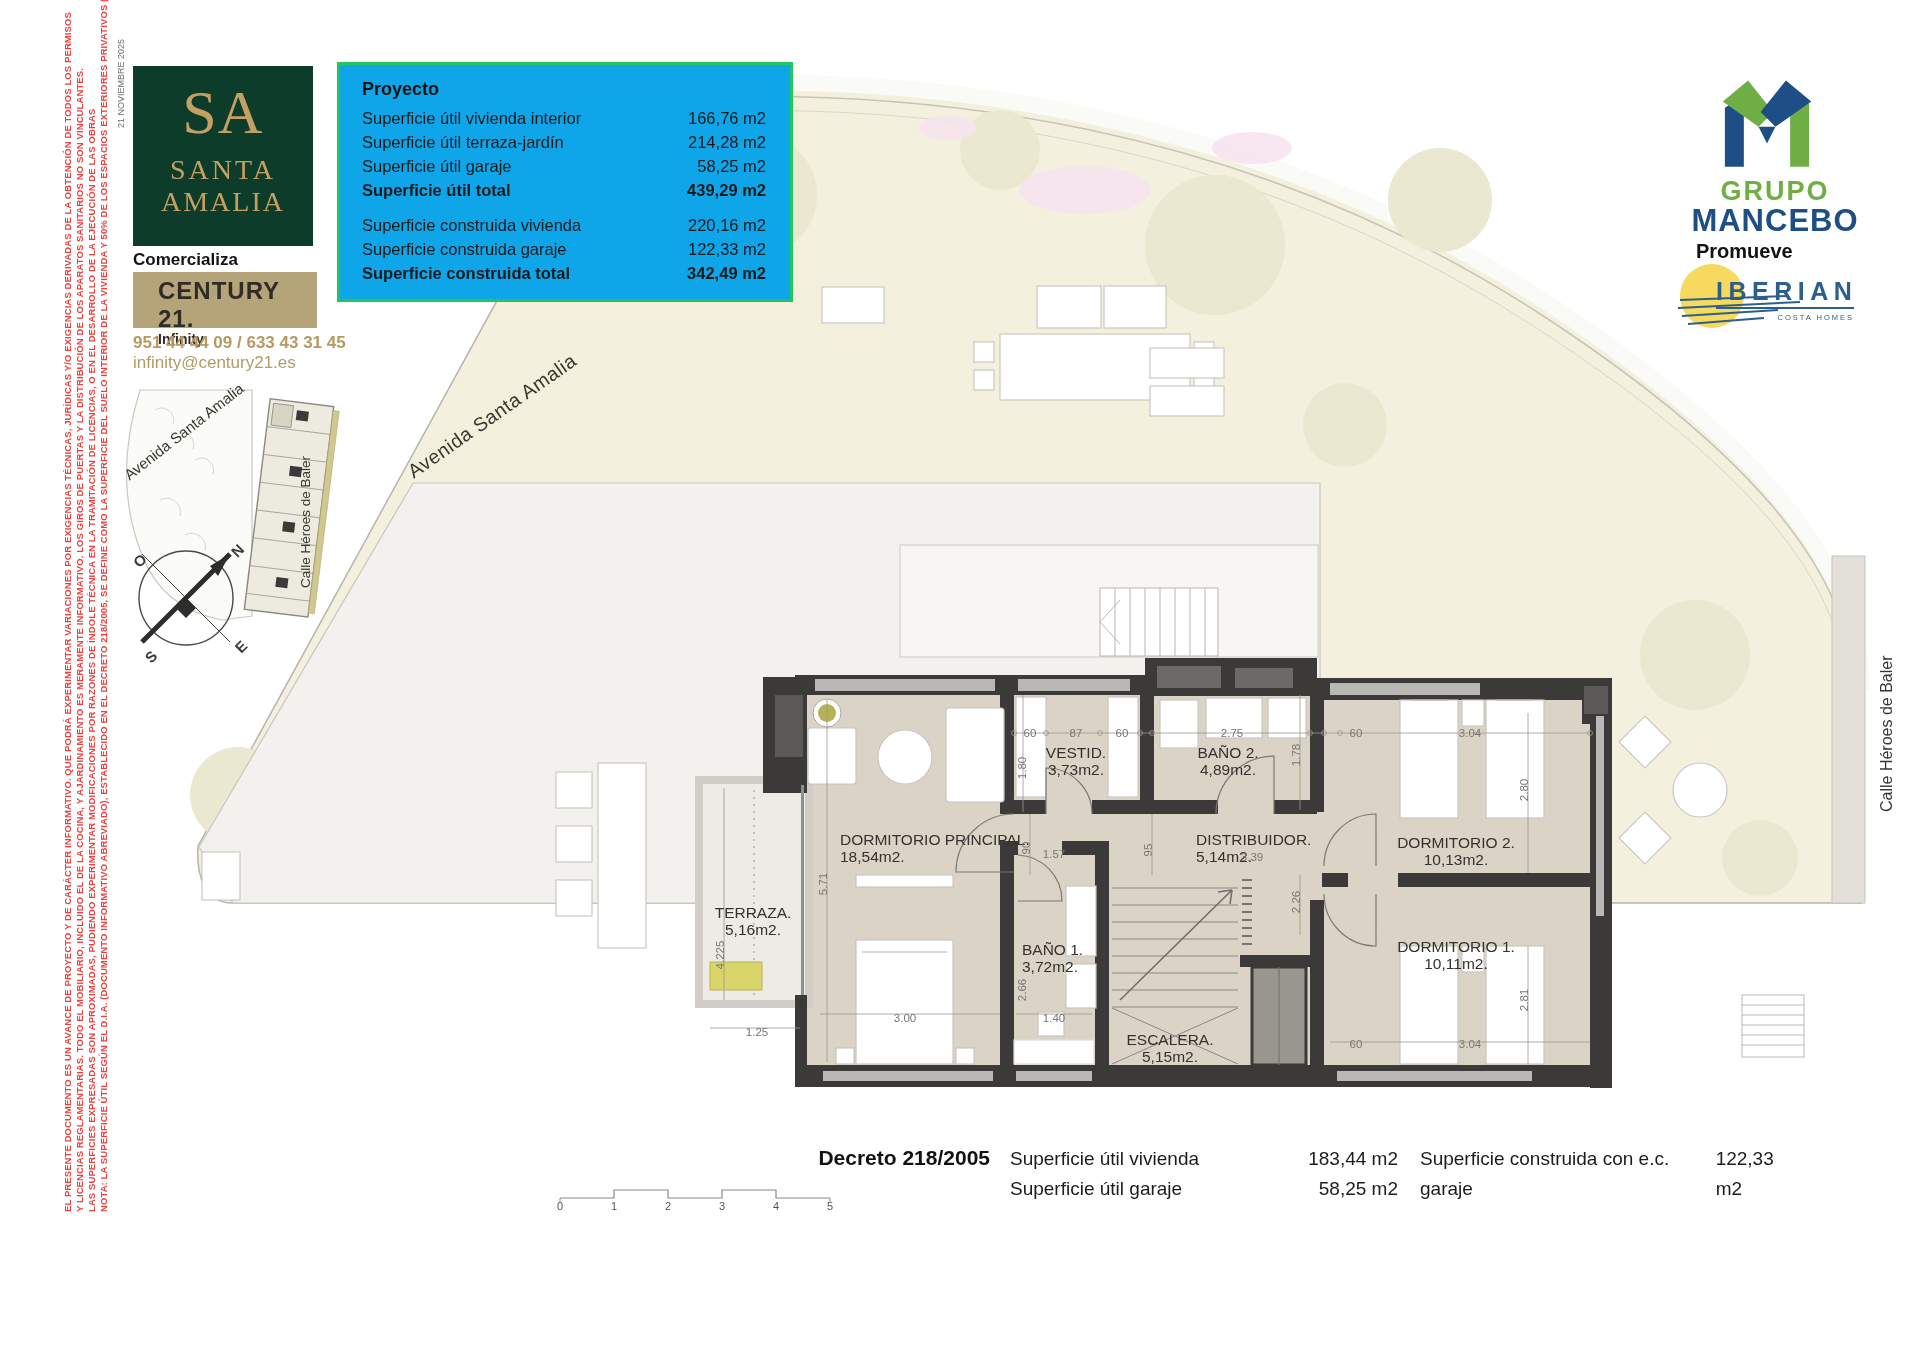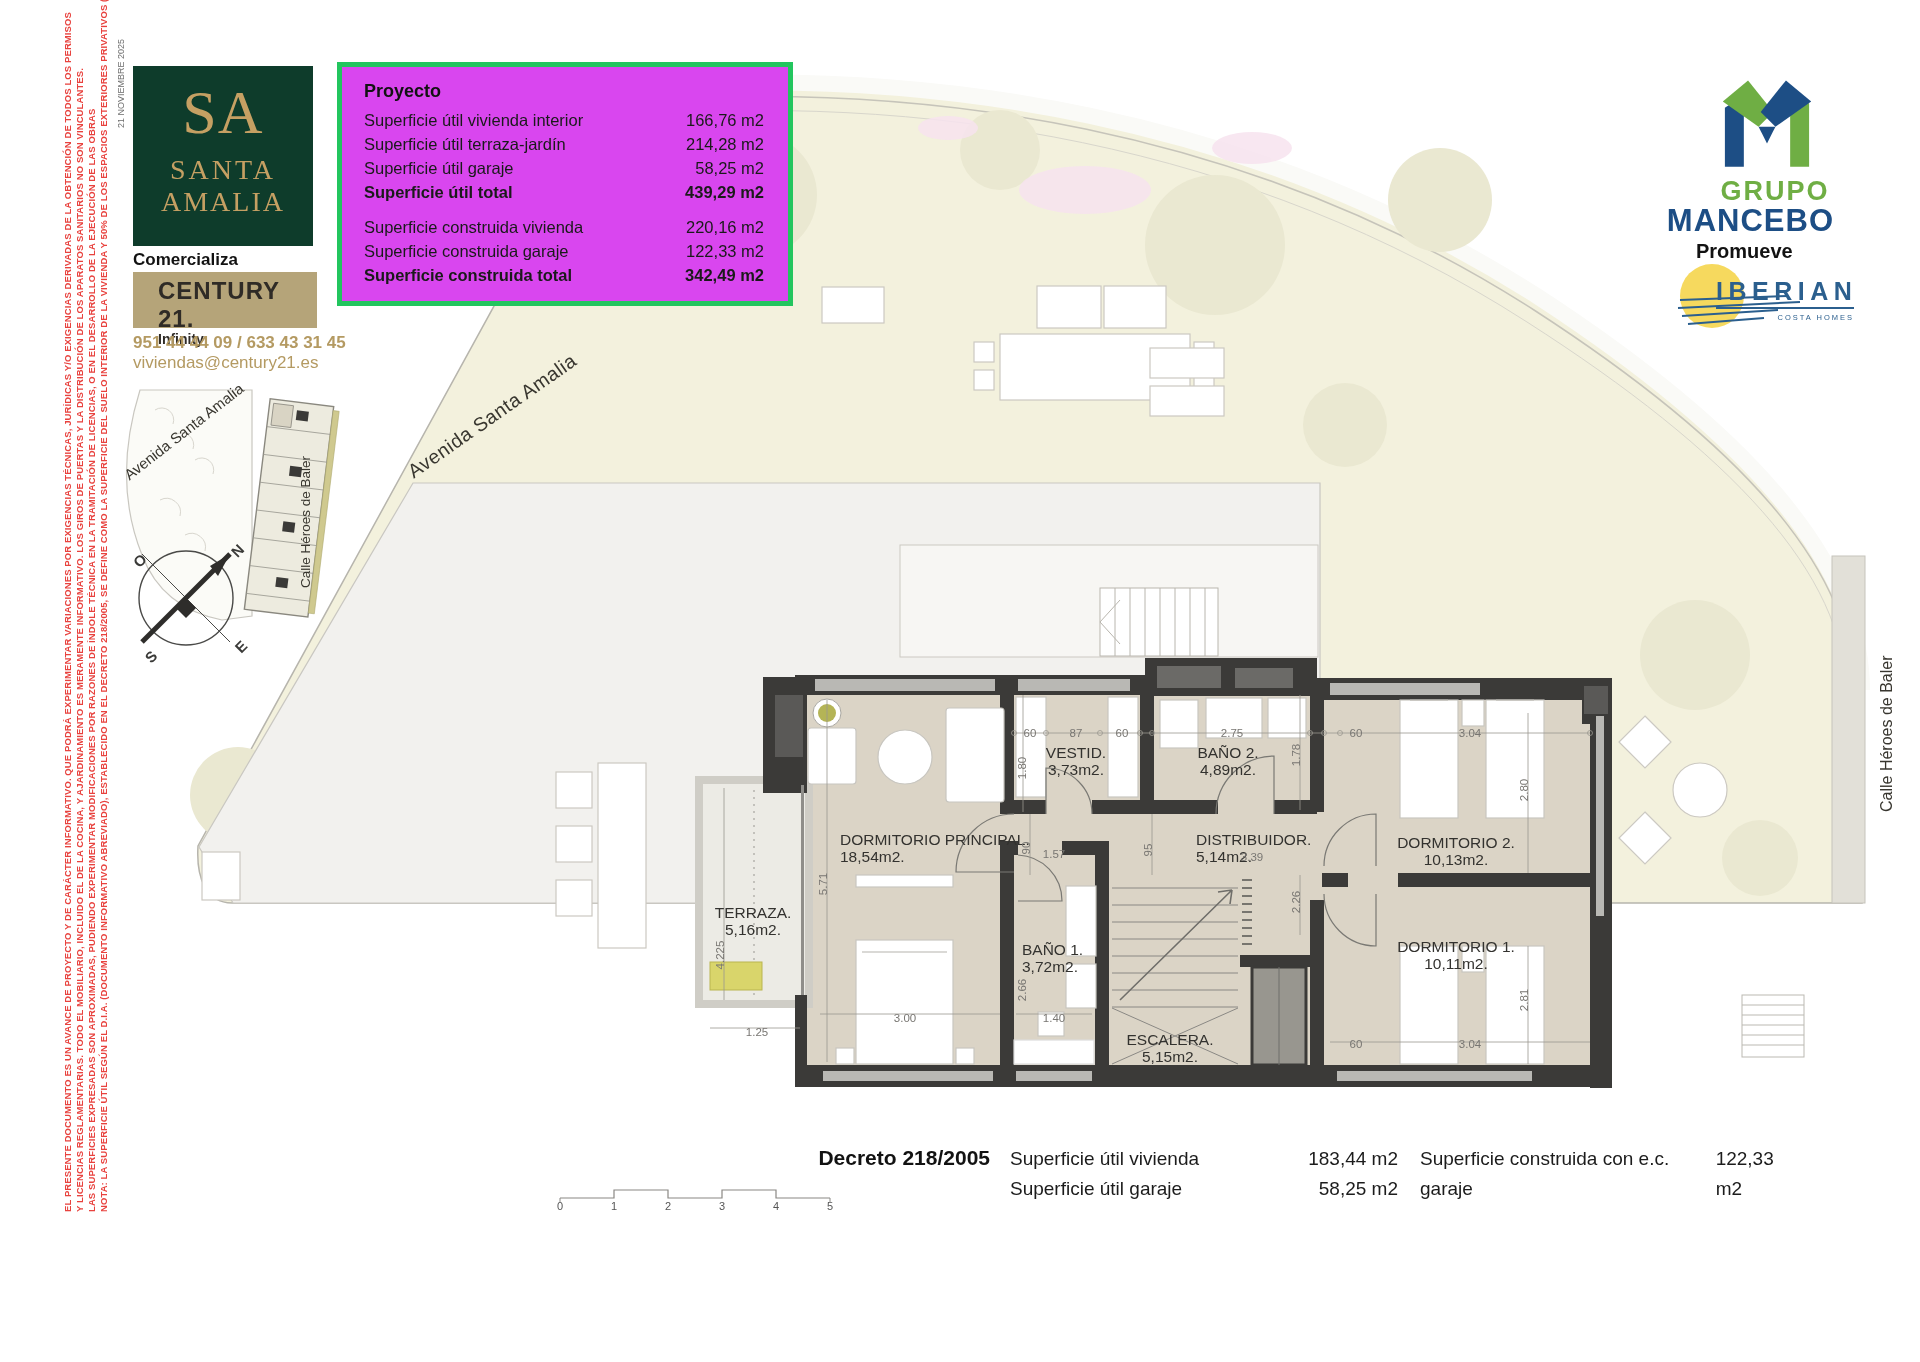--- a/index.html
+++ b/index.html
@@ -20,32 +20,32 @@
   #sa-logo .l1{font-size:28px;letter-spacing:3px;line-height:32px;margin-top:10px;}
   #sa-logo .l2{font-size:28px;letter-spacing:2px;line-height:32px;}
   #comercializa{left:133px;top:250px;font-size:17px;font-weight:bold;color:#121212;}
   #c21-box{left:133px;top:272px;width:184px;height:56px;background:#b5a479;color:#2f2b26;padding-left:25px;box-sizing:border-box;}
   #c21-box .c21{font-size:24px;font-weight:bold;letter-spacing:1px;margin-top:5px;}
   #c21-box .inf{font-size:14px;font-weight:bold;margin-top:-2px;}
   #phone{left:133px;top:333px;font-size:17px;font-weight:bold;color:#b49a62;white-space:nowrap;}
   #email{left:133px;top:353px;font-size:17px;color:#b49a62;}
 
   
-  #project-table{left:337px;top:62px;width:456px;background:#d946ef;border:5px solid #22c55e;
+  #project-table{left:337px;top:62px;width:456px;background:#0ea5e9;border:3px solid #22c55e;
     padding:14px 24px 14px 22px;box-sizing:border-box;}
   #project-table .ptitle{font-size:18px;font-weight:bold;color:#121212;margin-bottom:6px;}
   .prow{display:flex;justify-content:space-between;font-size:16.5px;color:#1a1a1a;padding:2.5px 0;}
   .prow.bold{font-weight:bold;}
   .prow.gap{margin-top:11px;}
   .pvalue{min-width:92px;text-align:right;}
 
   
   #grupo{left:1700px;top:176px;width:150px;text-align:center;font-weight:bold;letter-spacing:2px;
     color:#6fae44;font-size:27px;}
-  #mancebo{left:1644px;top:203px;width:190px;text-align:right;font-weight:bold;letter-spacing:1px;
+  #mancebo{left:1680px;top:203px;width:190px;text-align:center;font-weight:bold;letter-spacing:1px;
     color:#1d4e85;font-size:31px;}
   #promueve{left:1680px;top:240px;font-size:20px;font-weight:bold;color:#121212;margin-left:16px;}
 
   
   .street{color:#38362f;}
   #avenue-main{left:410px;top:462px;width:240px;transform:rotate(-35deg);transform-origin:0 50%;
     font-size:19.5px;letter-spacing:.5px;}
   #avenue-site{left:126px;top:468px;width:200px;transform:rotate(-38deg);transform-origin:0 50%;font-size:15px;}
   #street-site{left:298px;top:588px;width:152px;transform:rotate(-90deg);transform-origin:0 0;font-size:13.5px;}
   #street-right{left:1878px;top:812px;width:172px;transform:rotate(-90deg);transform-origin:0 0;font-size:16px;}
@@ -347,21 +347,21 @@
     <div class="mono">SA</div>
     <div class="l1">SANTA</div>
     <div class="l2">AMALIA</div>
   </div>
   <div id="comercializa" class="abs">Comercializa</div>
   <div id="c21-box" class="abs">
     <div class="c21">CENTURY 21.</div>
     <div class="inf">Infinity</div>
   </div>
   <div id="phone" class="abs">951 44 44 09 / 633 43 31 45</div>
-  <div id="email" class="abs">viviendas@century21.es</div>
+  <div id="email" class="abs">infinity@century21.es</div>
 
   <div id="project-table" class="abs">
     <div class="ptitle">Proyecto</div>
     <div>
         <div class="prow">
           <span class="plabel">Superficie útil vivienda interior</span>
           <span class="pvalue">166,76 m2</span>
         </div>
         <div class="prow">
           <span class="plabel">Superficie útil terraza-jardín</span>

